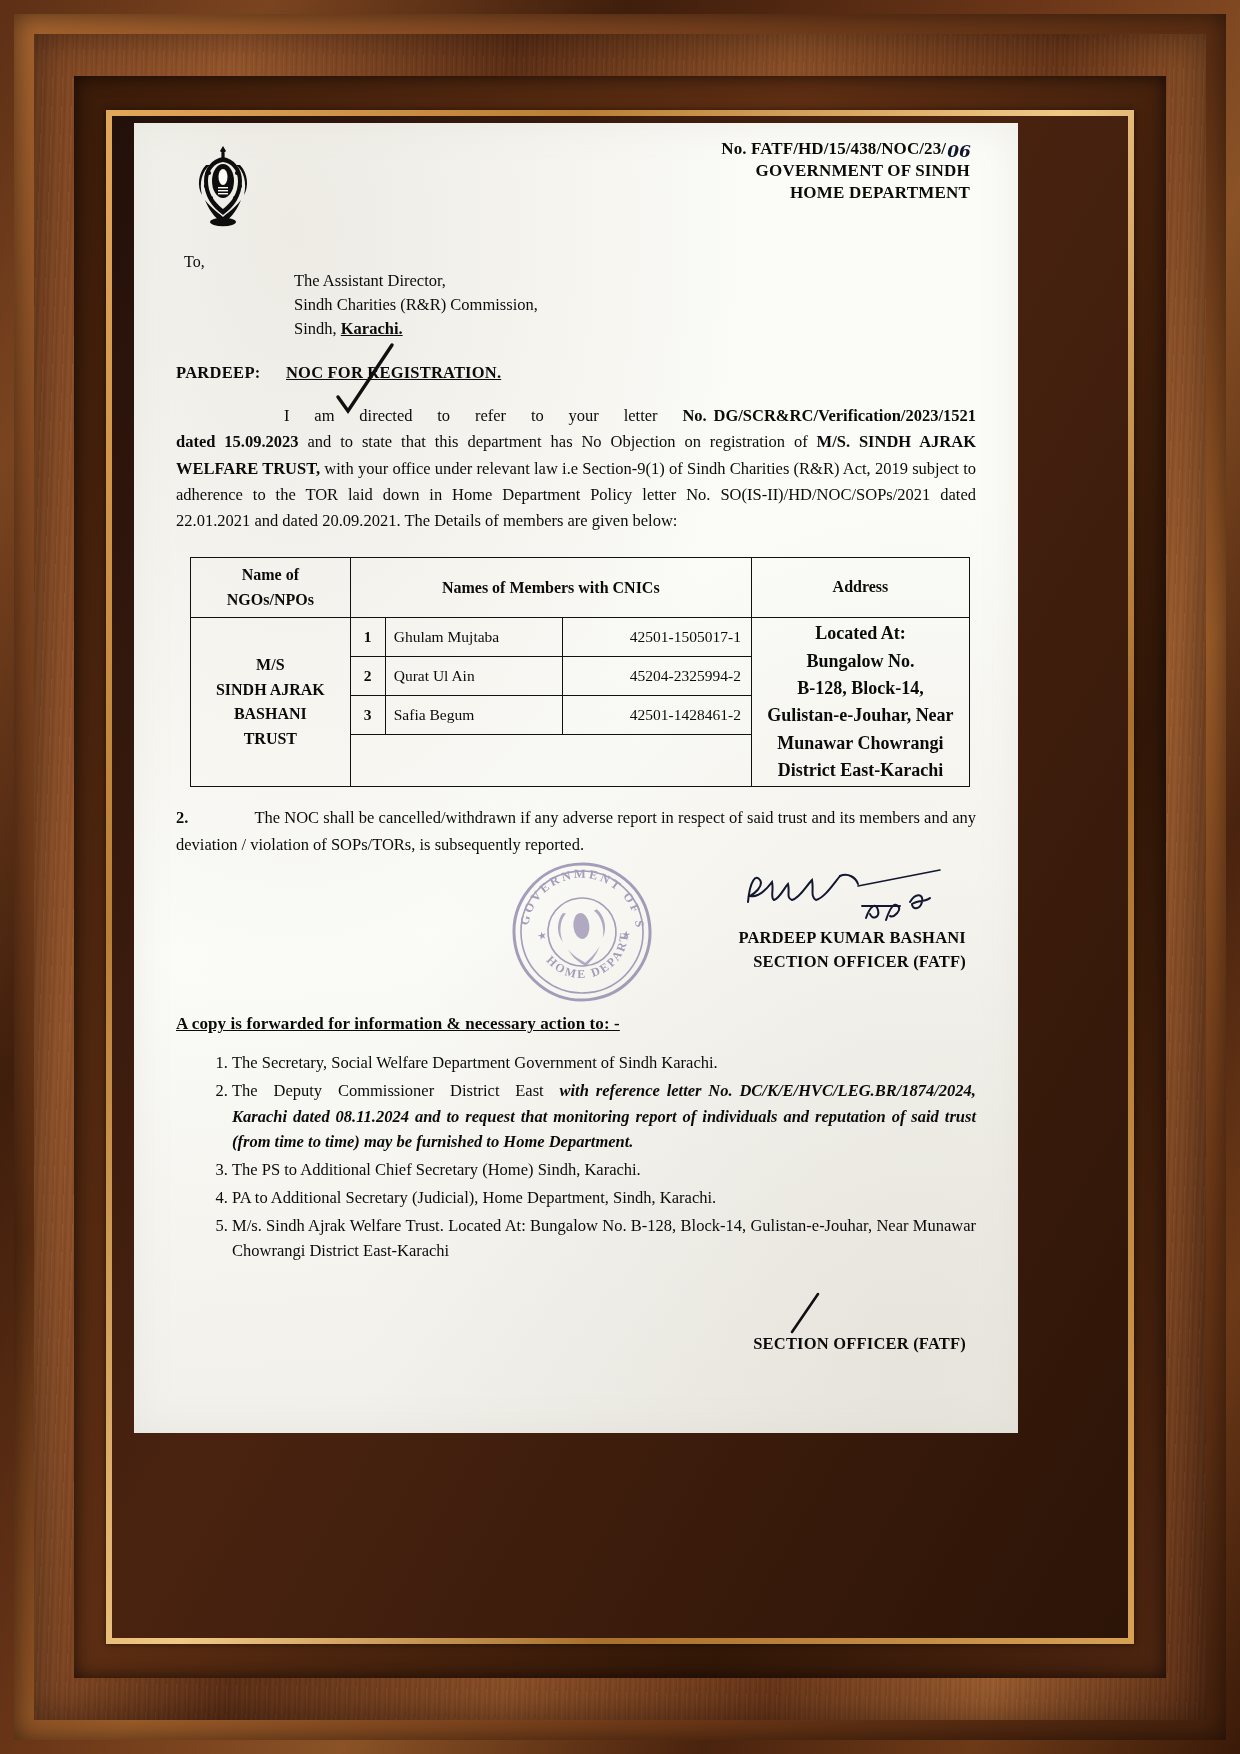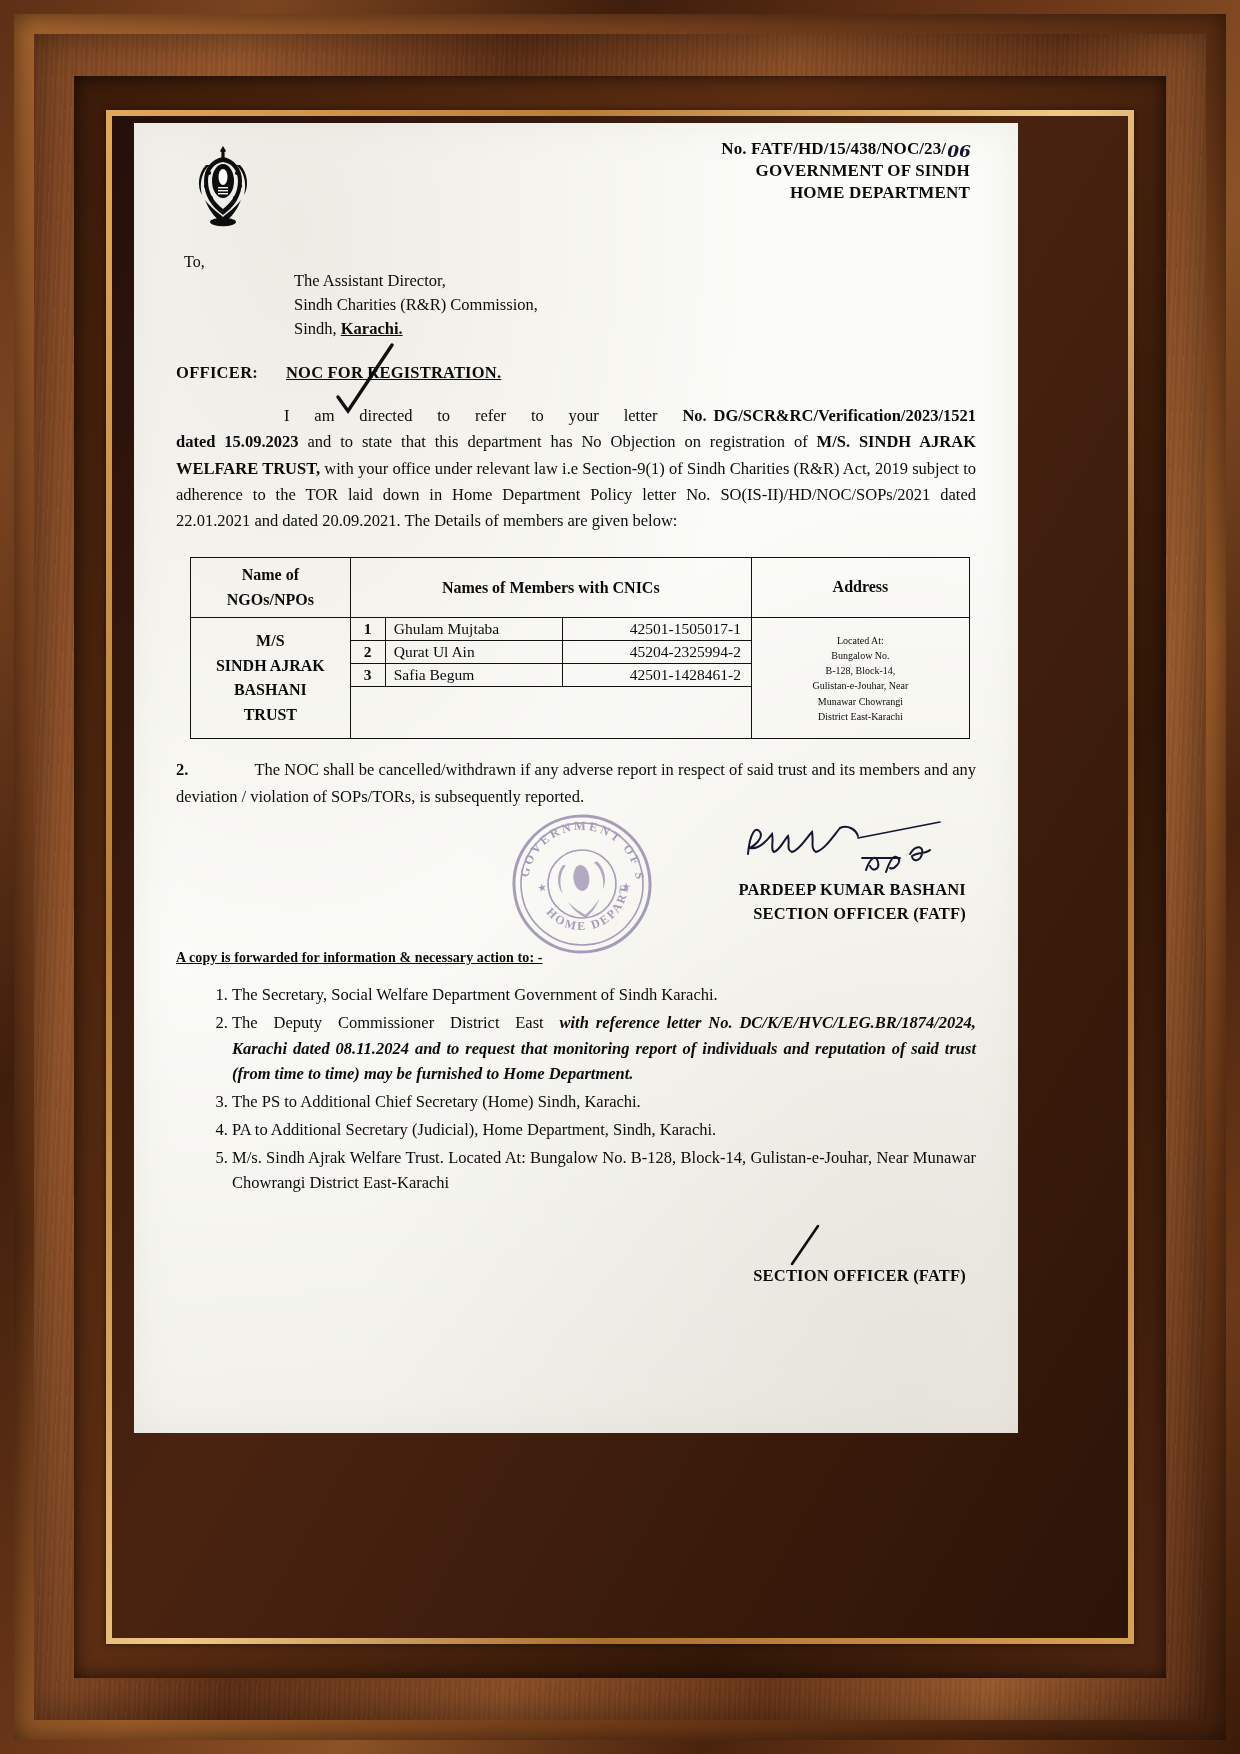--- a/index.html
+++ b/index.html
@@ -204,21 +204,21 @@
   }
   table.members th {
     font-weight: bold;
     font-size: 16px;
     padding: 5px 4px;
   }
   .col-name { width: 20.5%; font-weight: bold; font-size: 16px; line-height: 1.55; }
   .col-sn { width: 4.5%; font-weight: bold; }
   .col-member { text-align: left !important; padding-left: 8px !important; }
   .col-cnic { text-align: right !important; padding-right: 10px !important; }
-  .col-addr { width: 28%; font-weight: normal; font-size: 10px; line-height: 1.52; }
+  .col-addr { width: 28%; font-weight: bold; font-size: 18px; line-height: 1.52; }
   td.blank { border-top: 1.6px solid #111; height: 52px; }
 
   
   .sig-zone { position: relative; margin-top: 16px; height: 120px; }
   .stamp {
     position: absolute;
     left: 330px; top: -18px;
     width: 152px; height: 152px;
     opacity: 0.52;
   }
@@ -232,23 +232,23 @@
     right: 10px; top: 52px;
     text-align: right;
     font-weight: bold;
     font-size: 16.5px;
     line-height: 1.45;
     letter-spacing: 0.2px;
   }
 
   
   .forward-head {
-    margin-top: 4px;
-    font-weight: bold;
-    font-size: 14px;
+    margin-top: 20px;
+    font-weight: bold;
+    font-size: 17px;
     text-decoration: underline;
     letter-spacing: 0.1px;
   }
   ol.fwd {
     margin: 16px 0 0 0;
     padding-left: 56px;
     font-size: 16.5px;
     line-height: 1.56;
   }
   ol.fwd li { margin-bottom: 2px; text-align: justify; }
@@ -332,21 +332,21 @@
       </svg>
       <div class="to-label">To,</div>
       <div class="addressee">
         <div>The Assistant Director,</div>
         <div>Sindh Charities (R&amp;R) Commission,</div>
         <div><span>Sindh, </span><span class="u">Karachi.</span></div>
       </div>
     </div>
 
     <div class="subject-row">
-      <div class="subject-label">OFFICER:</div>
+      <div class="subject-label">PARDEEP:</div>
       <div class="subject-text">NOC FOR REGISTRATION.</div>
     </div>
 
     <div class="body-para">
       <span class="first-line-indent"></span><span style="word-spacing:18px;">I am directed to refer to your letter </span><span class="b">No. DG/SCR&amp;RC/Verification/2023/1521 dated 15.09.2023</span><span>  and to state that this department has No Objection on registration of </span><span class="b">M/S. SINDH AJRAK WELFARE TRUST,</span><span> with your office under relevant law i.e Section-9(1) of Sindh Charities (R&amp;R) Act, 2019 subject to adherence to the TOR laid down in Home Department Policy letter No. SO(IS-II)/HD/NOC/SOPs/2021 dated 22.01.2021 and dated 20.09.2021. The Details of members are given below:</span>
     </div>
 
     <div class="tbl-wrap">
       <table class="members">
         <thead>

